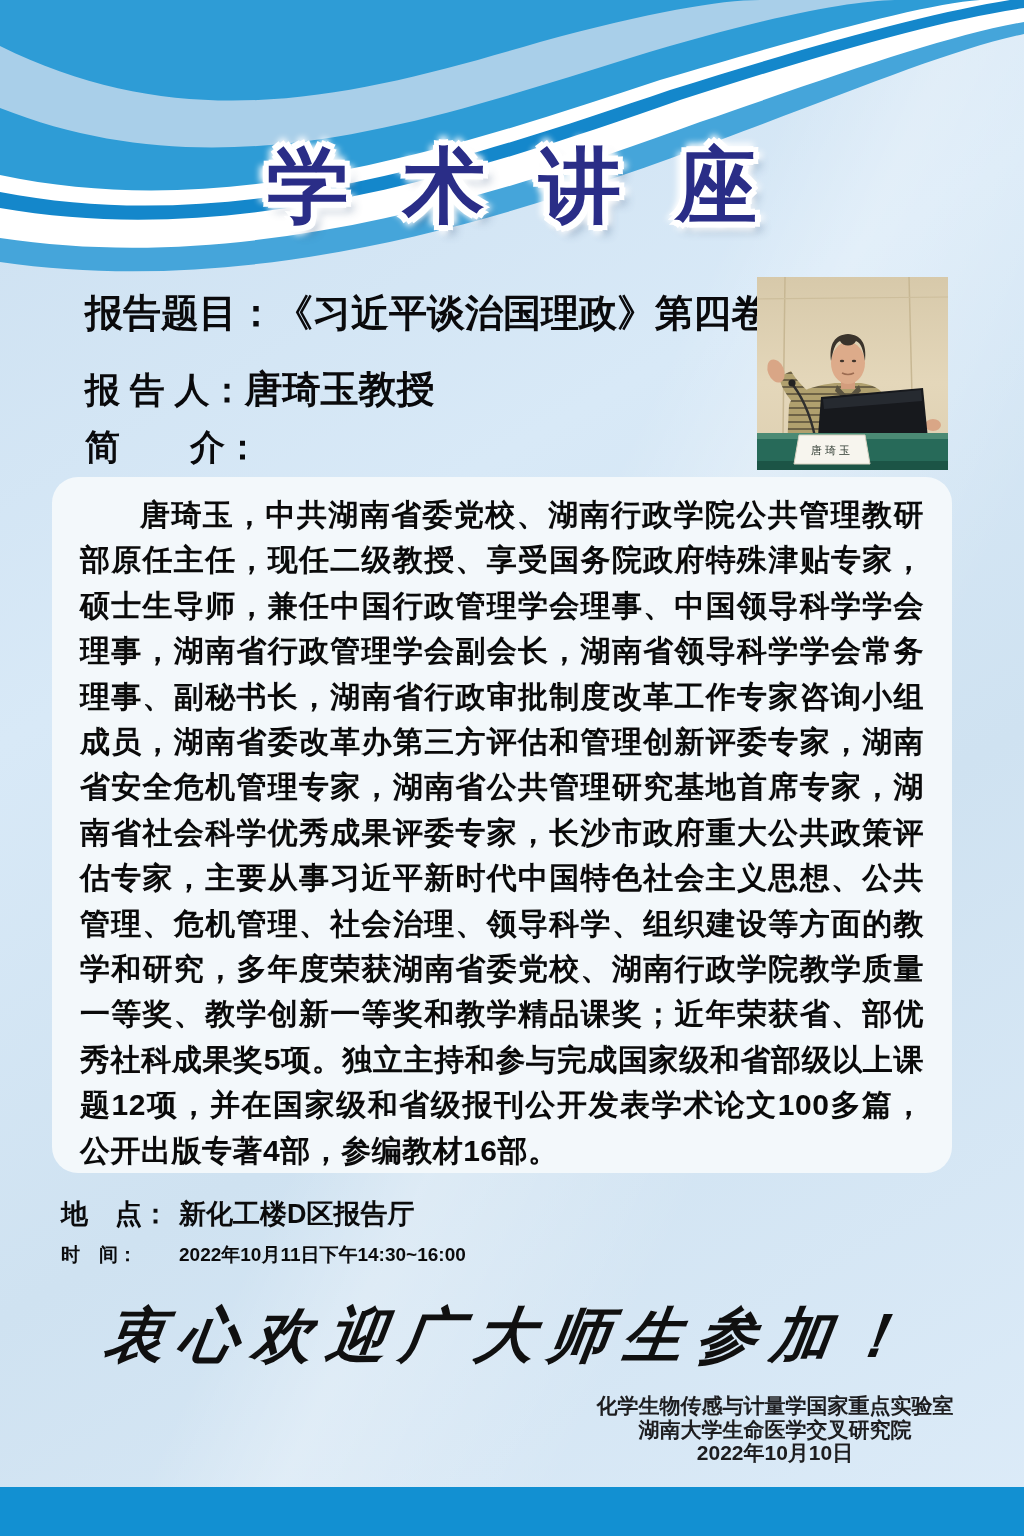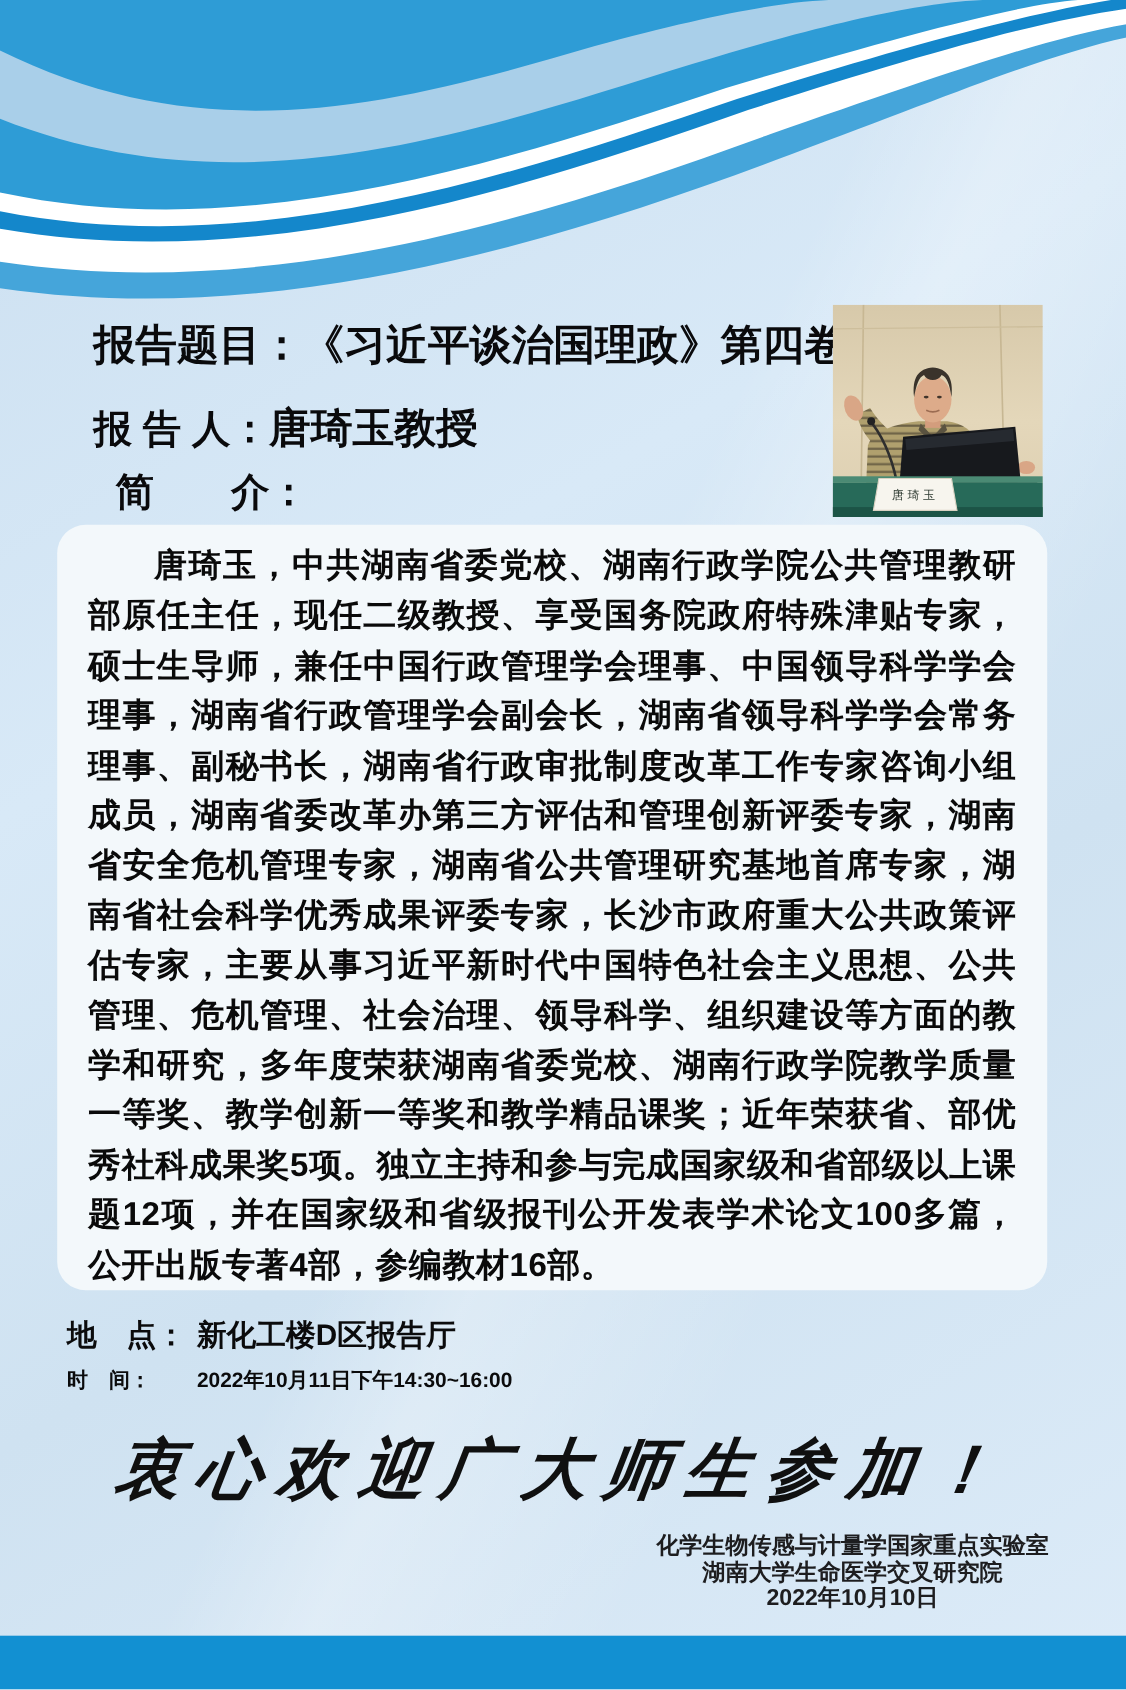--- a/index.html
+++ b/index.html
@@ -35,21 +35,21 @@
       -5px -5px 0 #fff,5px -5px 0 #fff,-5px 5px 0 #fff,5px 5px 0 #fff,
       0 -9px 6px #fff,0 9px 6px #fff,-9px 0 6px #fff,9px 0 6px #fff,
       7px 9px 10px rgba(60,90,130,.45);
   }
   .meta{position:absolute;left:85px;top:0;color:#0a0a0c;}
   .meta-row{position:absolute;left:0;white-space:nowrap;font-weight:900;}
   .row-topic{top:288px;font-size:38px;}
   .row-speaker{top:364px;font-size:35px;}
   .row-speaker .speaker-name{font-size:38px;}
   .row-speaker .speaker-degree{font-size:38px;}
-  .row-intro{top:424px;font-size:35px;margin-left:20px;}
+  .row-intro{top:424px;font-size:35px;}
   .photo{position:absolute;left:757px;top:277px;width:191px;height:193px;}
   .bio-card{
     position:absolute;left:52px;top:477px;width:900px;height:696px;
     background:#f3f8fb;border-radius:26px;
     box-sizing:border-box;padding:15px 28px 0 28px;
   }
   .bio-text{
     font-size:30px;line-height:45.4px;font-weight:600;color:#0a0a0a;
     text-indent:2em;text-align:justify;letter-spacing:.5px;
   }
@@ -82,20 +82,23 @@
   <svg class="waves" viewBox="0 0 1024 300" preserveAspectRatio="none" aria-hidden="true">
     <path fill="#45a5da" d="M0,262 C260,300 520,215 720,140 C860,88 950,50 1024,34 L1024,0 L0,0 Z"></path>
     <path fill="#ffffff" d="M0,238 C250,276 500,195 700,122 C845,72 945,36 1024,22 L1024,0 L0,0 Z"></path>
     <path fill="#1487cb" d="M0,208 C240,250 480,170 680,100 C830,52 940,20 1024,8 L1024,0 L0,0 Z"></path>
     <path fill="#ffffff" d="M0,192 C235,238 470,158 670,90 C822,42 935,12 1010,0 L1024,0 L0,0 Z"></path>
     <path fill="#2e9cd6" d="M0,175 C230,224 460,146 660,80 C815,34 925,4 980,0 L1024,0 L0,0 Z"></path>
     <path fill="#a9cfe9" d="M0,108 C220,195 430,120 630,58 C780,12 860,0 900,0 L1024,0 L0,0 Z"></path>
     <path fill="#2e9cd6" d="M0,46 C190,140 360,95 540,42 C650,12 720,0 760,0 L0,0 Z"></path>
   </svg>
 
+  <div class="poster-title">
+    <span class="tspan">学术讲座</span>
+  </div>
 
   <div class="meta">
     <div class="meta-row row-topic">
       <span>报告题目：</span><span>《习近平谈治国理政》第四卷导读</span>
     </div>
     <div class="meta-row row-speaker">
       <span>报 告 人：</span><span class="speaker-name">唐琦玉</span><span class="speaker-degree">教授</span>
     </div>
     <div class="meta-row row-intro">
       <span>简　　介：</span>

